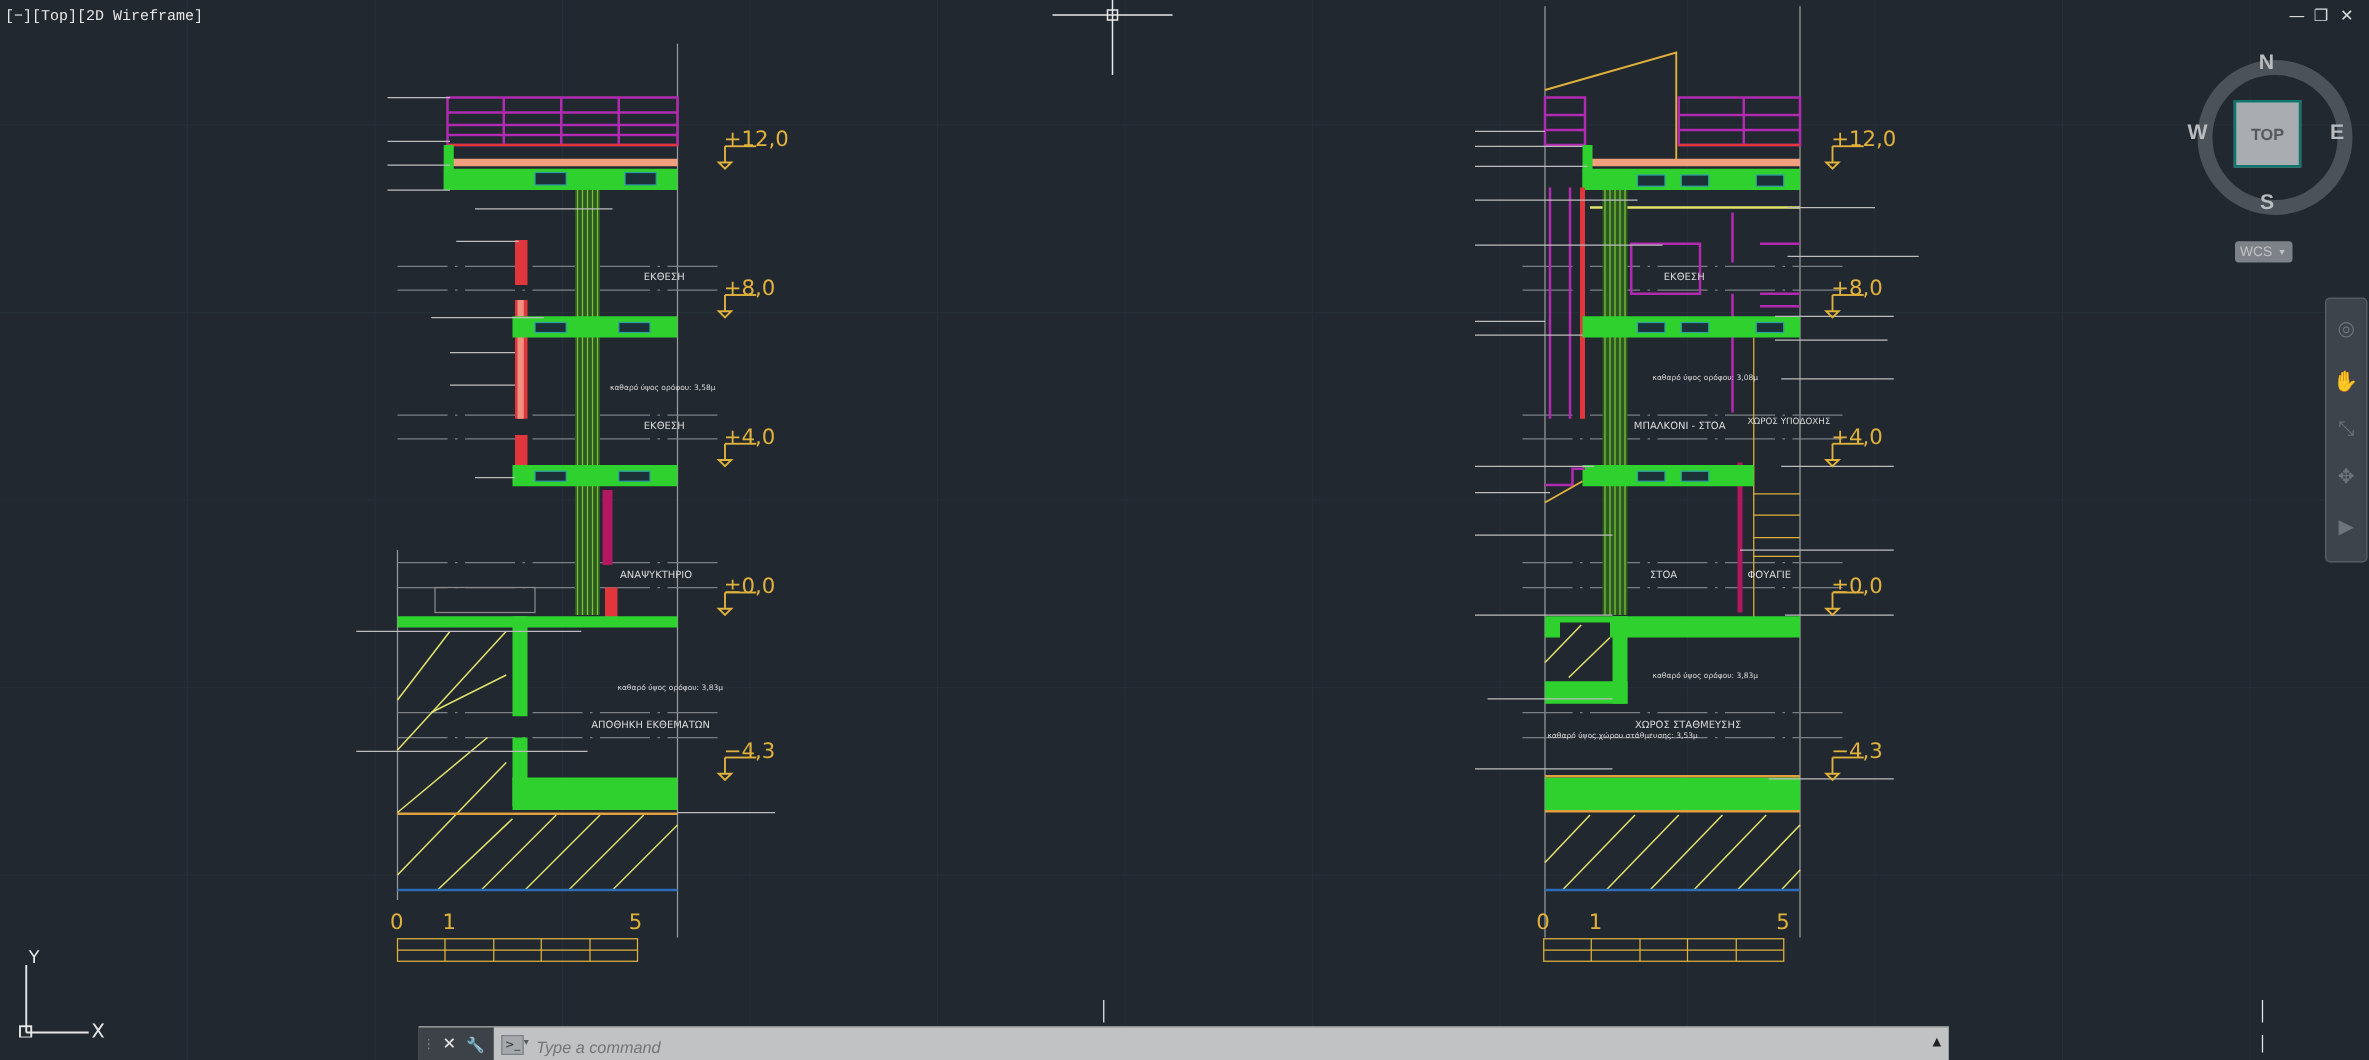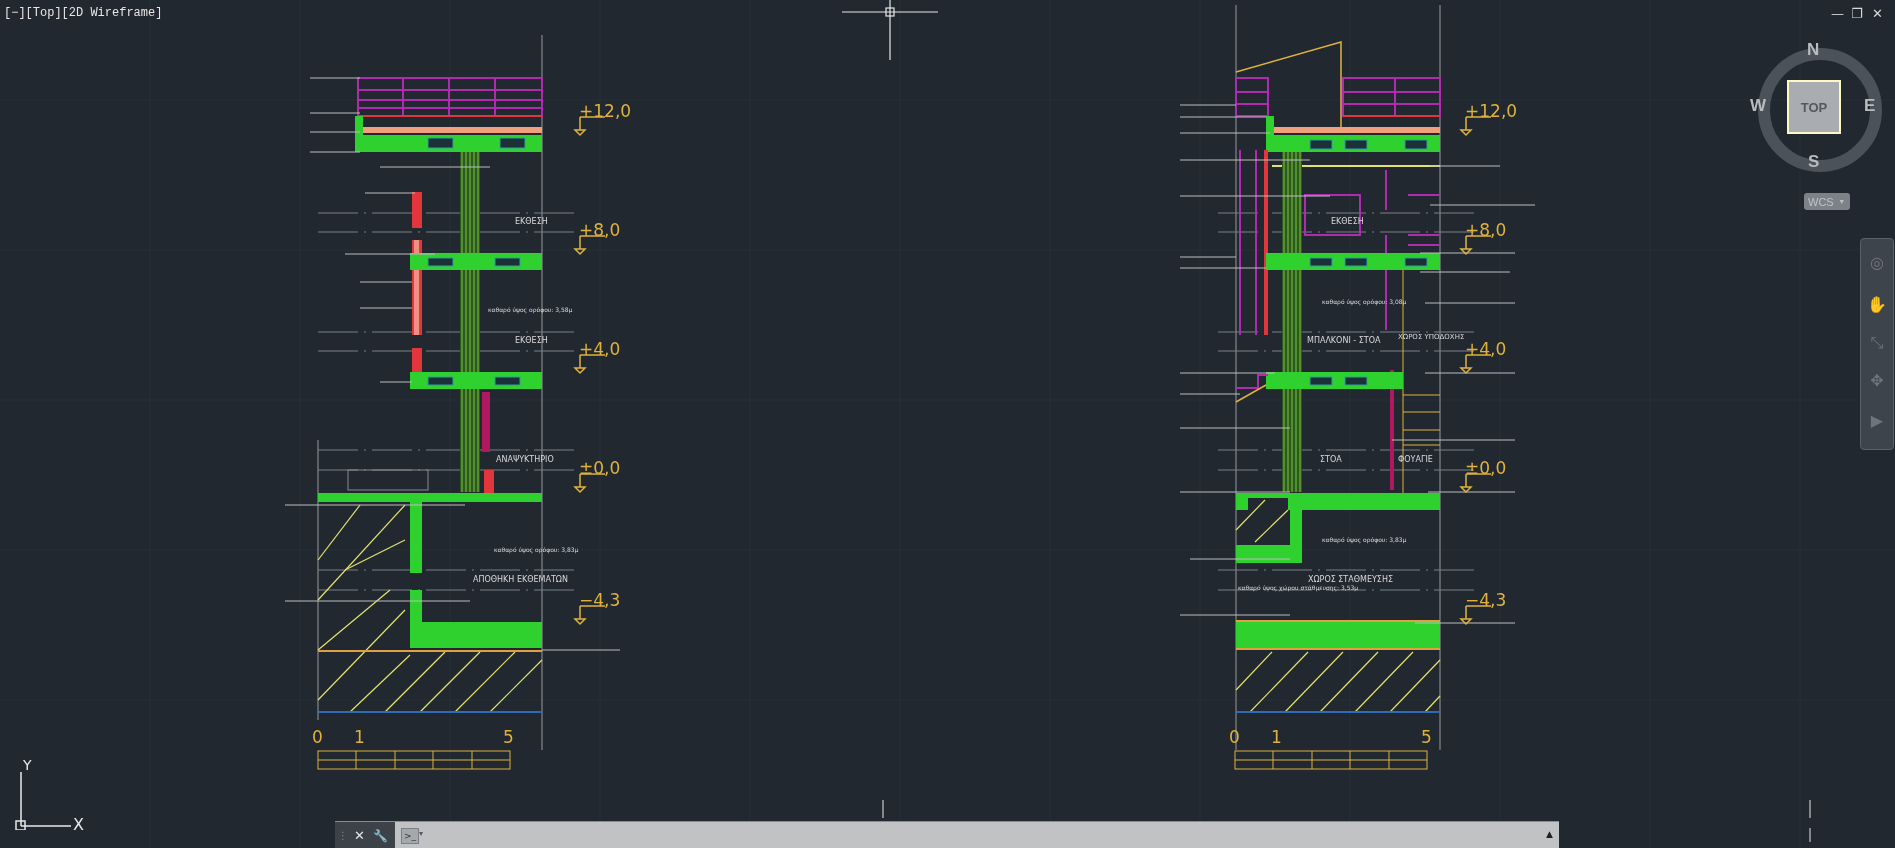--- a/index.html
+++ b/index.html
@@ -2,23 +2,23 @@
 <html><head>
 <meta charset="utf-8">
 <style>
   html,body{margin:0;padding:0;}
   body{width:1895px;height:848px;background:#212830;overflow:hidden;position:relative;font-family:"DejaVu Sans",sans-serif;}
   #viewport{position:absolute;left:0;top:0;width:1895px;height:848px;}
   #viewport-label{position:absolute;left:4px;top:6px;color:#e6e6e6;font-size:12px;font-family:Liberation Mono, monospace;}
   .win-ctrl{position:absolute;top:6px;color:#d8d8d8;font-size:13px;font-family:"DejaVu Sans",sans-serif;cursor:pointer;}
   #viewcube{position:absolute;left:1750px;top:40px;width:130px;height:130px;}
   #vc-ring{position:absolute;left:8px;top:8px;width:100px;height:100px;border-radius:50%;border:12px solid #4b525a;}
-  #vc-top{position:absolute;left:37px;top:40px;width:50px;height:50px;background:#a9adb1;border:2px solid #fef9c3;display:flex;align-items:center;justify-content:center;color:#55595d;font-weight:bold;font-size:13px;font-family:"Liberation Sans",sans-serif;}
+  #vc-top{position:absolute;left:37px;top:40px;width:50px;height:50px;background:#a9adb1;border:2px solid #0f766e;display:flex;align-items:center;justify-content:center;color:#55595d;font-weight:bold;font-size:13px;font-family:"Liberation Sans",sans-serif;}
   .vc-dir{position:absolute;color:#b9bcbf;font-weight:bold;font-size:17px;font-family:"Liberation Sans",sans-serif;}
-  #wcs{position:absolute;left:1788px;top:193px;width:46px;height:17px;background:#7d8288;border-radius:3px;color:#c0c3c6;font-size:11px;display:flex;align-items:center;padding-left:4px;box-sizing:border-box;font-family:"Liberation Sans",sans-serif;margin-left:16px;}
+  #wcs{position:absolute;left:1788px;top:193px;width:46px;height:17px;background:#7d8288;border-radius:3px;color:#c0c3c6;font-size:11px;display:flex;align-items:center;padding-left:4px;box-sizing:border-box;font-family:"Liberation Sans",sans-serif;}
   #navbar{position:absolute;left:1860px;top:238px;width:32px;height:210px;background:#3e444b;border:1px solid #5a6068;border-radius:4px;}
   .nav-tool{position:absolute;left:6px;width:20px;height:20px;color:#6e747b;font-size:16px;text-align:center;line-height:20px;}
   #ucs{position:absolute;left:15px;top:760px;width:80px;height:70px;}
   #cmdbar{position:absolute;left:335px;top:821px;width:1224px;height:27px;background:#c0c2c3;border-top:1px solid #8a8d90;}
   #cmd-handle{position:absolute;left:0;top:0;width:60px;height:27px;background:#3c4248;display:flex;align-items:center;}
   #cmd-input{position:absolute;left:92px;top:4px;width:1100px;height:20px;background:transparent;border:none;font-style:italic;color:#7b7e81;font-size:13px;font-family:"Liberation Sans",sans-serif;outline:none;}
   #cmd-prompt-icon{position:absolute;left:66px;top:6px;width:16px;height:14px;border:1px solid #7c8084;background:#a6a9ac;font-size:9px;color:#303336;line-height:14px;text-align:center;}
   .drawing-text{fill:#d9d9d9;font-family:"DejaVu Sans",sans-serif;}
   .lvl{fill:#e0b23c;font-family:"DejaVu Sans",sans-serif;font-size:17px;}
 </style>
@@ -383,15 +383,16 @@
   </svg>
 
   <div id="cmdbar">
     <div id="cmd-handle">
       <span style="color:#888;font-size:10px;margin-left:3px;">⋮</span>
       <span style="color:#e6e6e6;font-size:13px;margin-left:6px;">✕</span>
       <span style="color:#e6e6e6;font-size:12px;margin-left:8px;">🔧</span>
     </div>
     <div id="cmd-prompt-icon">&gt;_</div>
     <span style="position:absolute;left:84px;top:7px;font-size:8px;color:#55595d;">▾</span>
+    <input id="cmd-input" type="text" placeholder="Type a command" style="">
     <span style="position:absolute;right:6px;top:7px;font-size:9px;color:#1e2124;">▲</span>
   </div>
 </div>
 
 </body></html>

